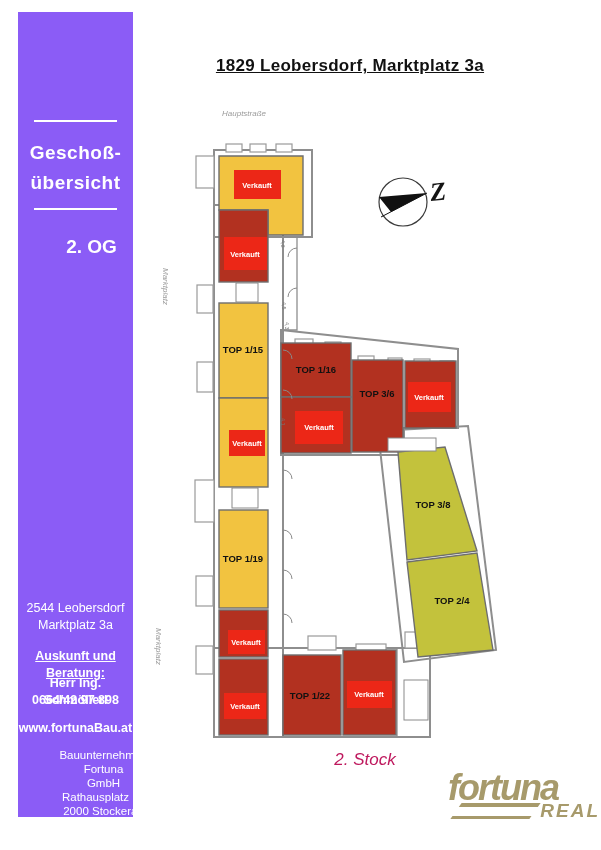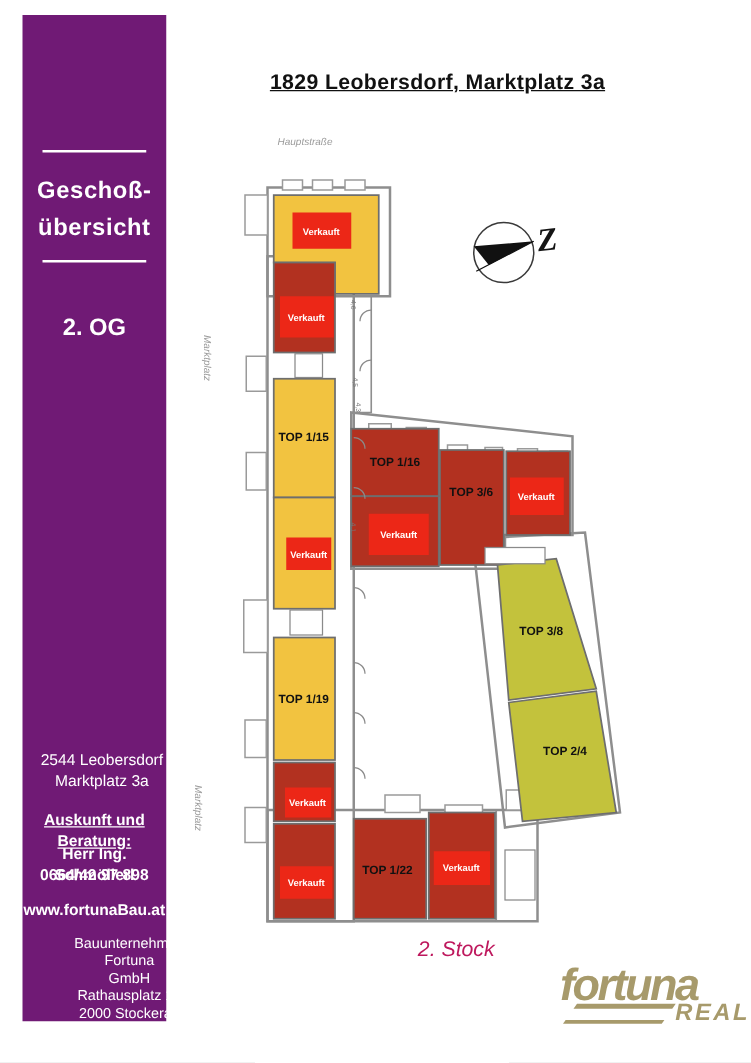--- a/index.html
+++ b/index.html
@@ -1,24 +1,24 @@
 <!DOCTYPE html>
 <html><head>
 <meta charset="utf-8">
 <style>
   html,body{margin:0;padding:0;background:#e8e8e8;}
   .page{position:relative;width:601px;height:850px;background:#ffffff;overflow:hidden;
         font-family:"Liberation Sans",sans-serif;}
   
-  .sidebar{position:absolute;left:18px;top:12px;width:115px;height:805px;background:#701a75;color:#fff;}
+  .sidebar{position:absolute;left:18px;top:12px;width:115px;height:805px;background:#8b5cf6;color:#fff;}
   .sb-abs{position:absolute;left:0;width:100%;text-align:center;}
   .sb-rule{position:absolute;left:14%;width:72%;height:2px;background:#fff;}
   .sb-head{font-size:19px;font-weight:bold;line-height:30px;letter-spacing:.5px;}
   .sb-floor{font-size:19px;font-weight:bold;}
-  .sb-addr{font-size:12.5px;line-height:17px;padding-left:6px;}
+  .sb-addr{font-size:12.5px;line-height:17px;}
   .sb-bold{font-size:12.5px;font-weight:bold;line-height:17px;}
   .sb-under{text-decoration:underline;}
   .sb-company{font-size:11.5px;line-height:14px;}
   
   .title{position:absolute;left:140px;top:56px;width:420px;text-align:center;
          font-size:17px;font-weight:bold;color:#111;text-decoration:underline;letter-spacing:.3px;}
   
   .stock{position:absolute;left:280px;top:750px;width:170px;text-align:center;
          font-style:italic;font-size:17px;color:#be185d;}
   
@@ -51,21 +51,21 @@
 
 <div class="page">
 
   <div class="sidebar">
     <div class="sb-rule" style="top:108px;"></div>
     <div class="sb-abs sb-head" style="top:126px;">
       <div>Geschoß-</div>
       <div>übersicht</div>
     </div>
     <div class="sb-rule" style="top:196px;"></div>
-    <div class="sb-abs sb-floor" style="top:240px;">2. OG</div>
+    <div class="sb-abs sb-floor" style="top:224px;padding-left:16px;">2. OG</div>
 
     <div class="sb-abs sb-addr" style="top:588px;">
       <div>2544 Leobersdorf</div>
       <div>Marktplatz 3a</div>
     </div>
     <div class="sb-abs sb-bold sb-under" style="top:636px;">Auskunft und Beratung:</div>
     <div class="sb-abs sb-bold" style="top:663px;">Herr Ing. Schmöllerl</div>
     <div class="sb-abs sb-bold" style="top:680px;">0664/42 97 898</div>
     <div class="sb-abs sb-bold" style="top:708px;">www.fortunaBau.at</div>
     <div class="sb-abs sb-company" style="top:736px;padding-left:28px;">

